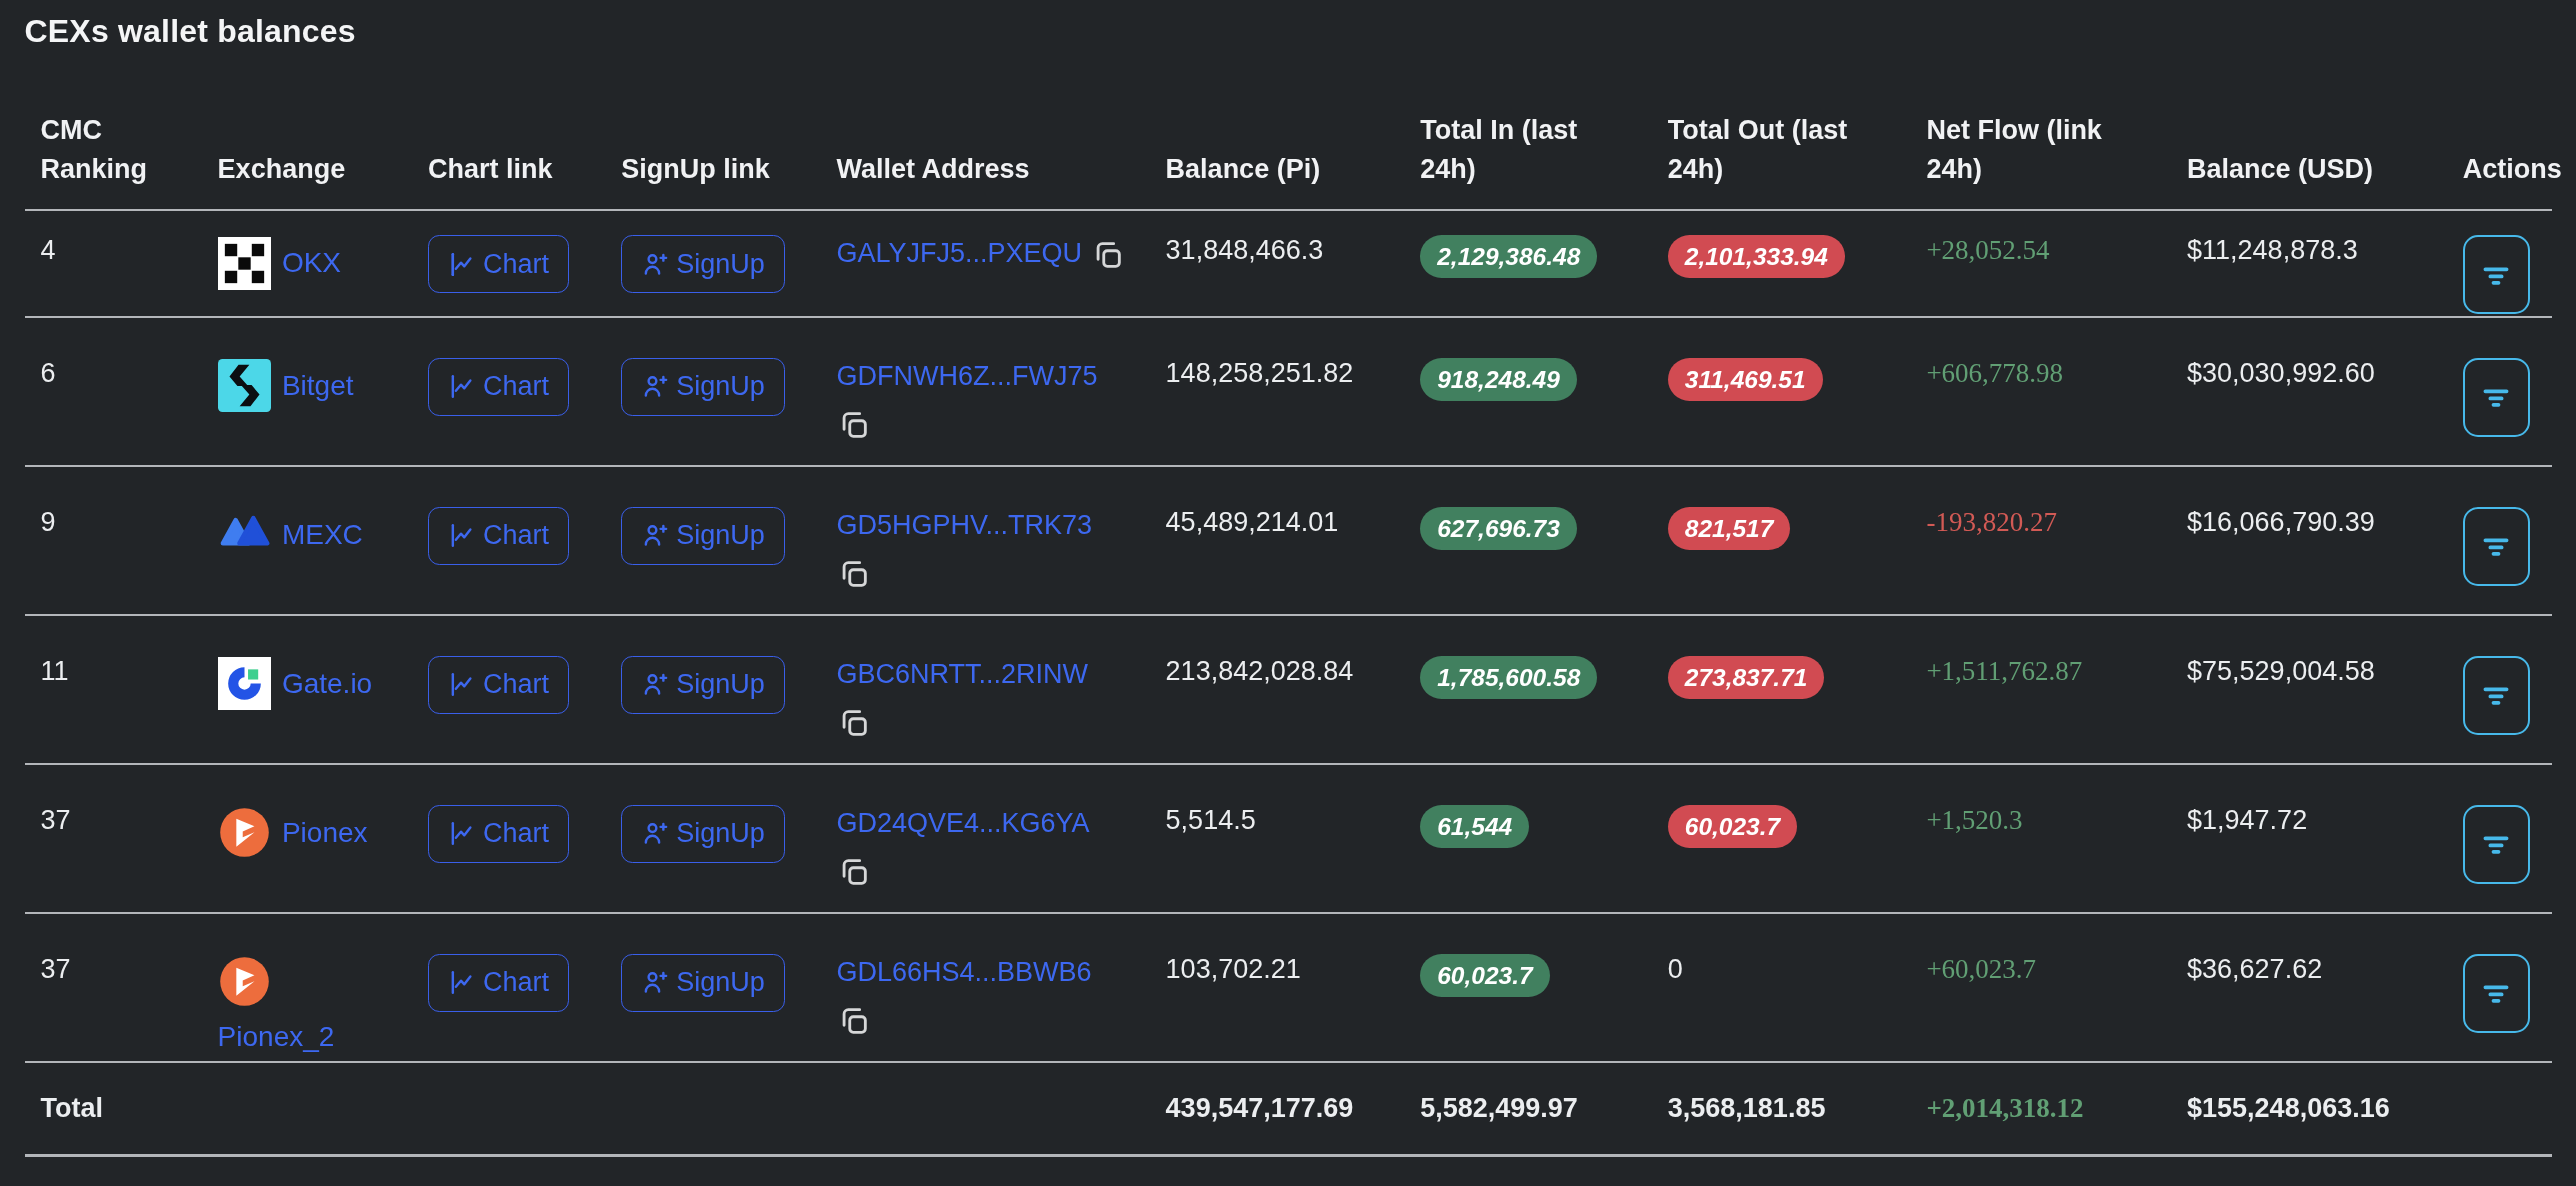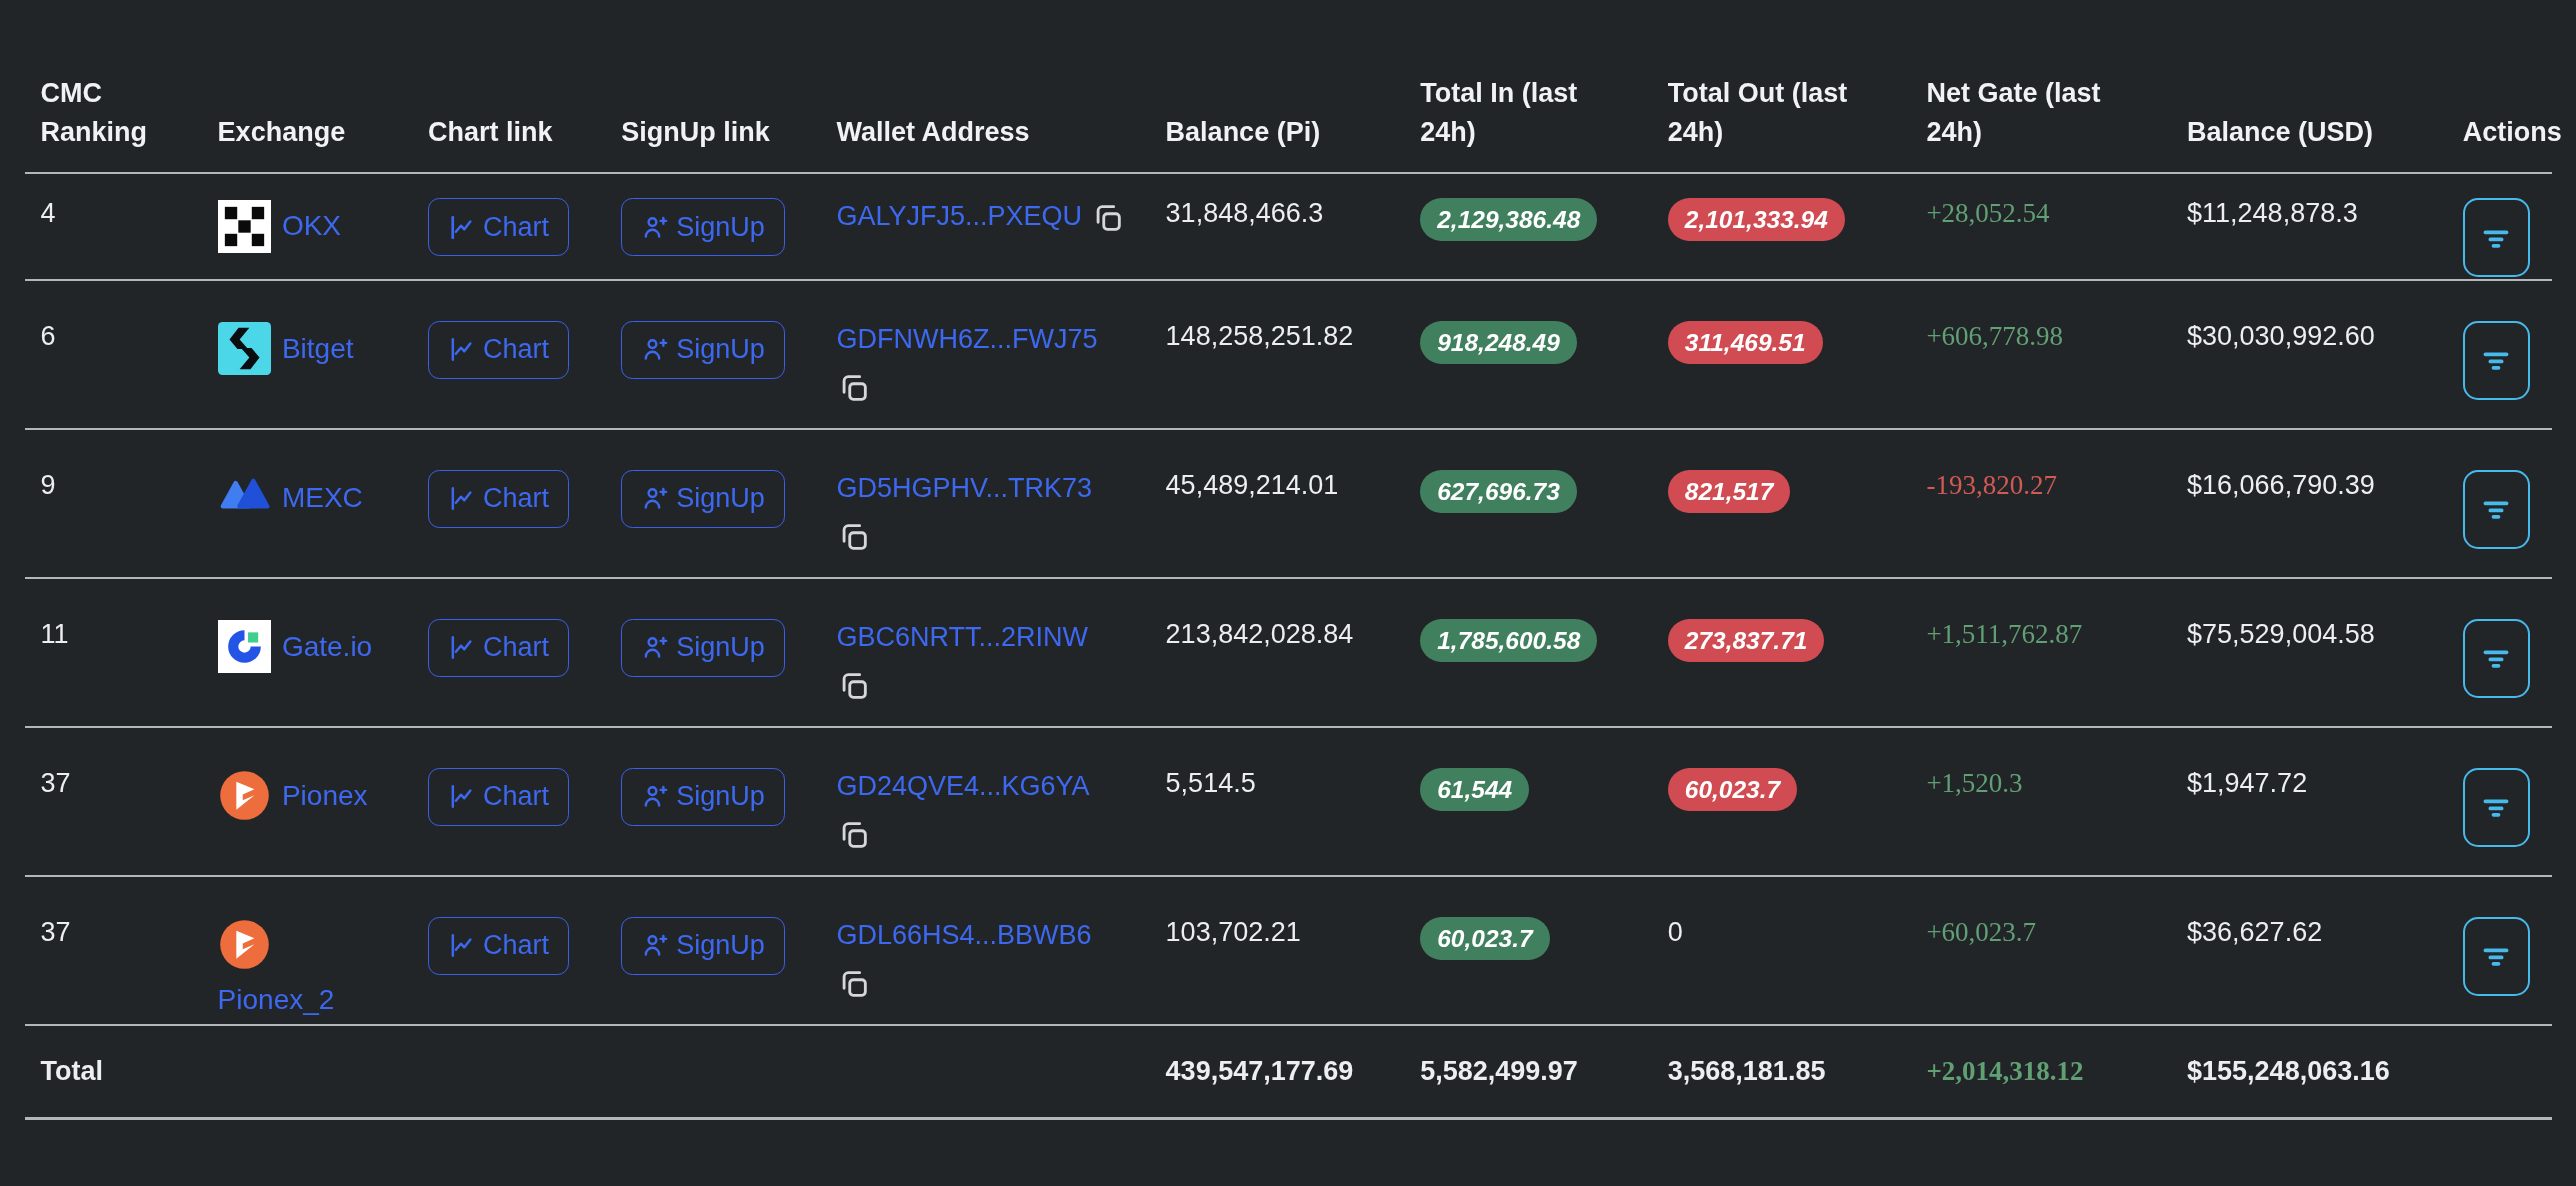--- a/index.html
+++ b/index.html
@@ -134,20 +134,21 @@
     cursor:pointer;
     display:inline-flex;align-items:center;justify-content:center;
   }
   .action-btn svg{width:34px;height:34px;stroke:var(--cyan);fill:none;stroke-width:2.6;stroke-linecap:round;}
   .num{color:var(--text);}
 </style>
 </head>
 <body>
 
 <div class="page">
+  <div class="page-title">CEXs wallet balances</div>
 
   <table>
     <colgroup>
       <col class="c-rank">
         <col class="c-exch">
         <col class="c-chart">
         <col class="c-signup">
       <col class="c-wallet">
         <col class="c-balpi">
         <col class="c-in">
@@ -160,21 +161,21 @@
     <thead>
       <tr>
         <th>CMC Ranking</th>
         <th>Exchange</th>
         <th>Chart link</th>
         <th>SignUp link</th>
         <th>Wallet Address</th>
         <th>Balance (Pi)</th>
         <th>Total In (last 24h)</th>
         <th>Total Out (last 24h)</th>
-        <th>Net Gate (last 24h)</th>
+        <th>Net Flow (link 24h)</th>
         <th>Balance (USD)</th>
         <th>Actions</th>
       </tr>
     </thead>
 
     <tbody>
 
       <tr class="h1">
         <td><span>4</span></td>
         <td>

